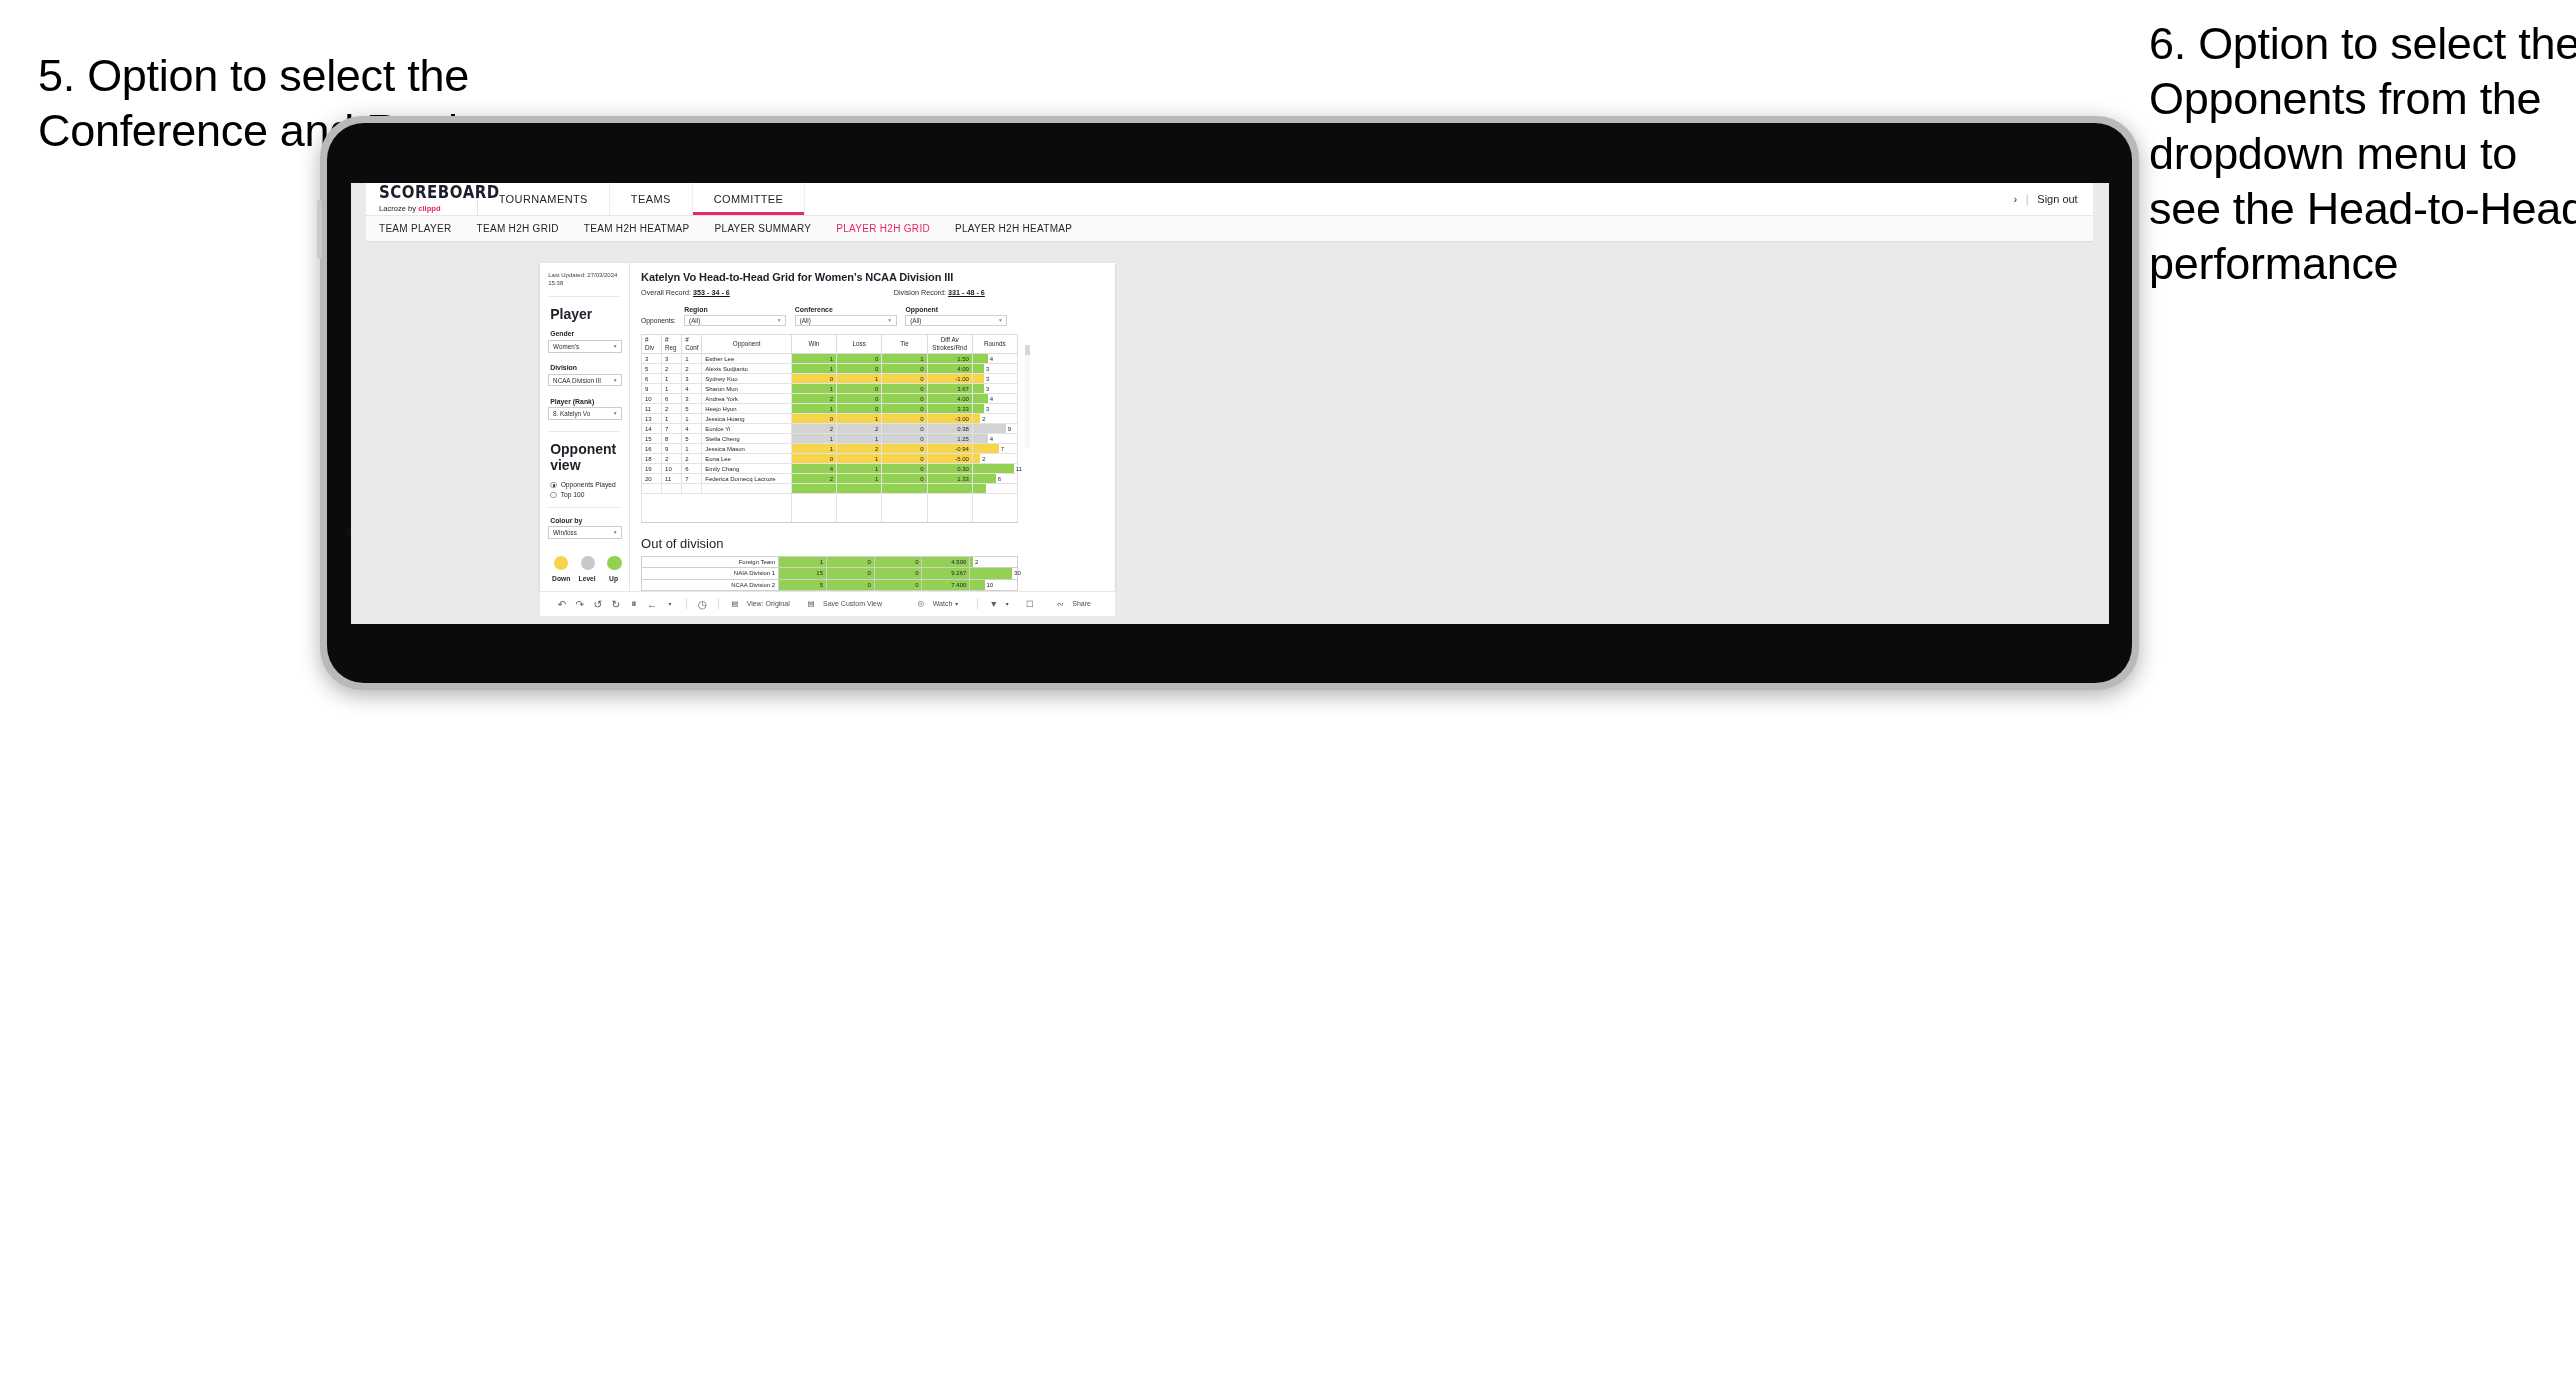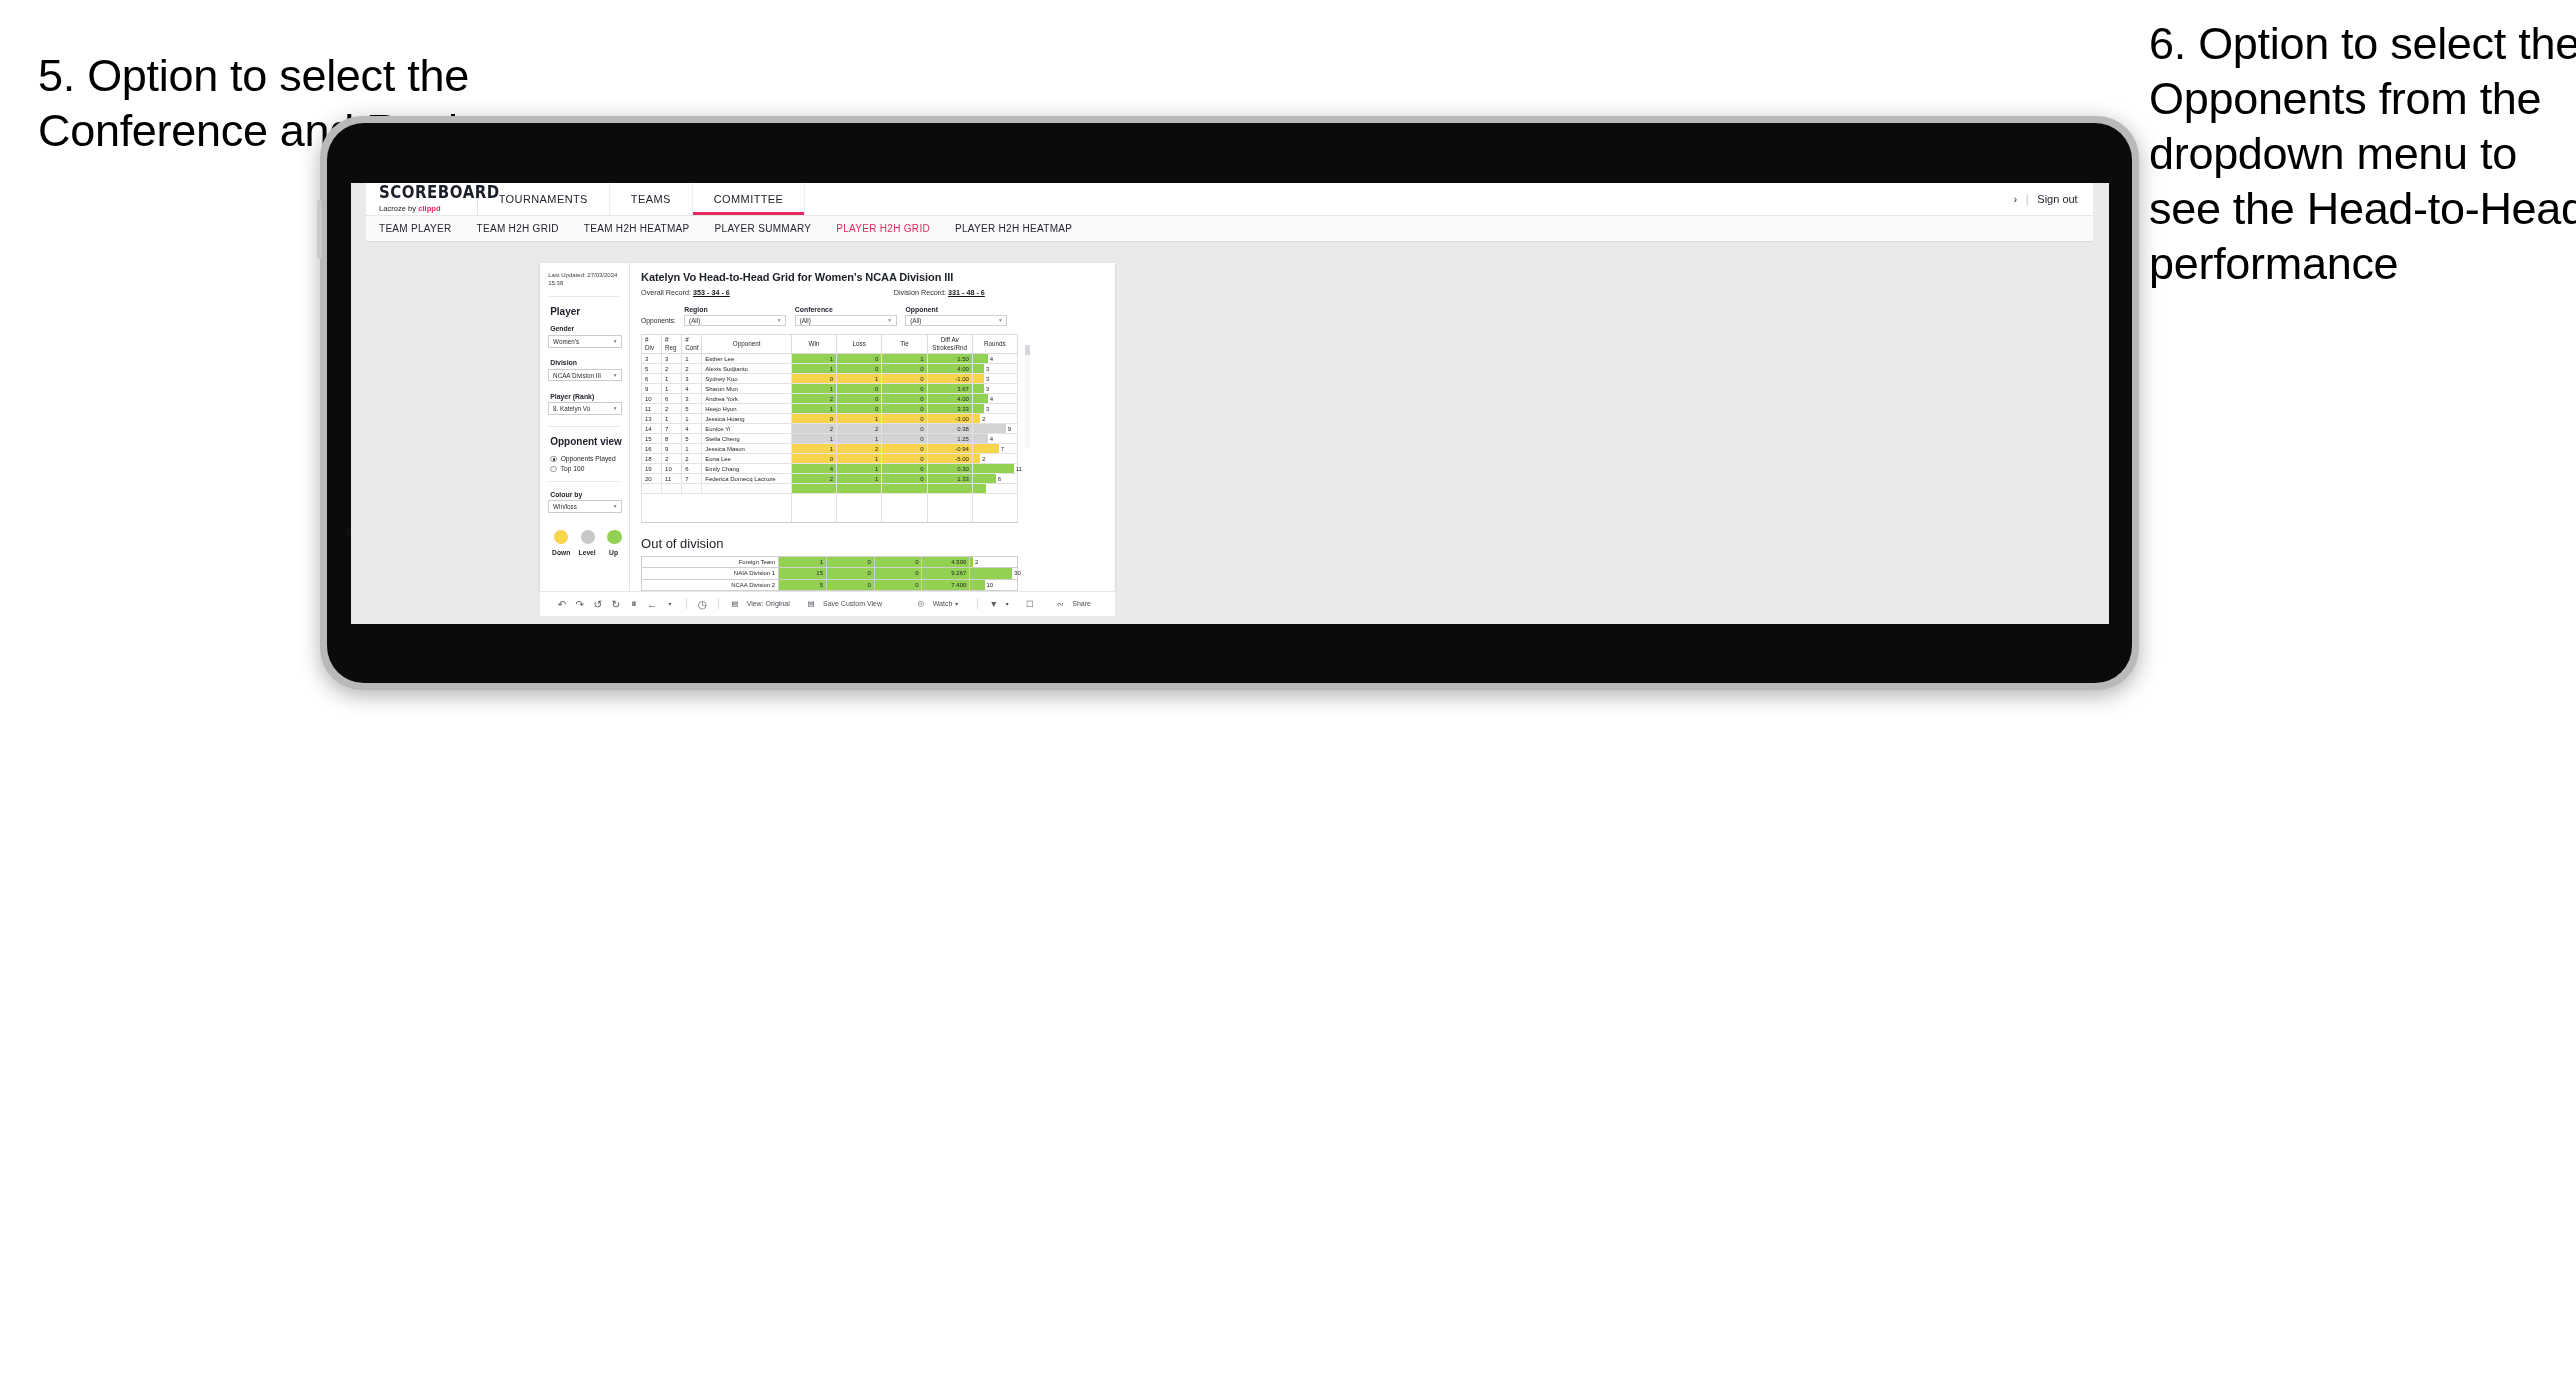--- a/index.html
+++ b/index.html
@@ -70,21 +70,21 @@
   .subnav a { font-size:10px; color:#23262f; text-decoration:none; margin-right:25px; letter-spacing:0.3px; }
   .subnav a.active { color:#e8285f; }
 
   
   .dash { position:absolute; left:189px; top:80px; width:575px; height:328px;
           background:#fff; box-shadow:0 1px 2.9px rgba(0,0,0,.14); display:flex; }
 
   .side { width:90px; border-right:1px solid #e4e4e4; padding:8.6px 0 0 8.6px; flex:none; }
   .side .upd { font-size:6px; color:#3b3f48; line-height:1.35; }
   .side hr { border:none; border-top:1px solid #e8e8e8; margin:8.6px 8.6px 8.6px 0; }
-  .side h3 { font-size:10px; color:#1c2029; margin:1.9px 0 8.6px 1.9px; font-weight:bold; }
+  .side h3 { font-size:14px; color:#1c2029; margin:1.9px 0 8.6px 1.9px; font-weight:bold; }
   .side h4 { font-size:6.9px; color:#20242c; margin:0 0 2.9px 1.9px; font-weight:bold; }
   .sel { width:74px; height:12.4px; border:1px solid #ccc; background:#fff;
          display:flex; align-items:center; padding:0 3.8px; font-size:6.3px;
          color:#2a2d35; margin-bottom:11.4px; }
   .sel .cv { margin-left:auto; font-size:4.8px; color:#777; }
   .radio-row { display:flex; align-items:center; gap:3.8px; margin:0 0 2.9px 1.9px; font-size:6.7px; color:#23262e; }
   .rdo { width:6.7px; height:6.7px; border:1px solid #9b9b9b; border-radius:50%; background:#fff;
          position:relative; flex:none; }
   .rdo.on::after { content:""; position:absolute; left:1.4px; top:1.4px; width:2.9px; height:2.9px;
          background:#343434; border-radius:50%; }

